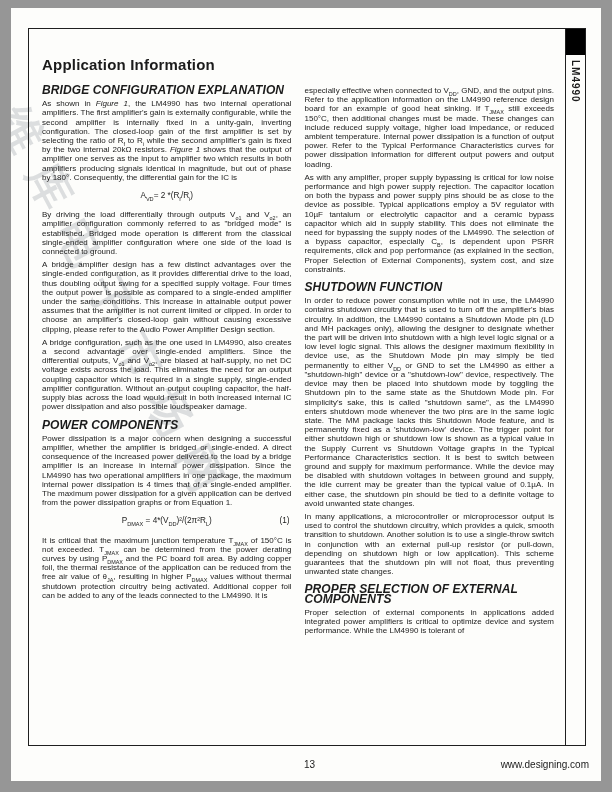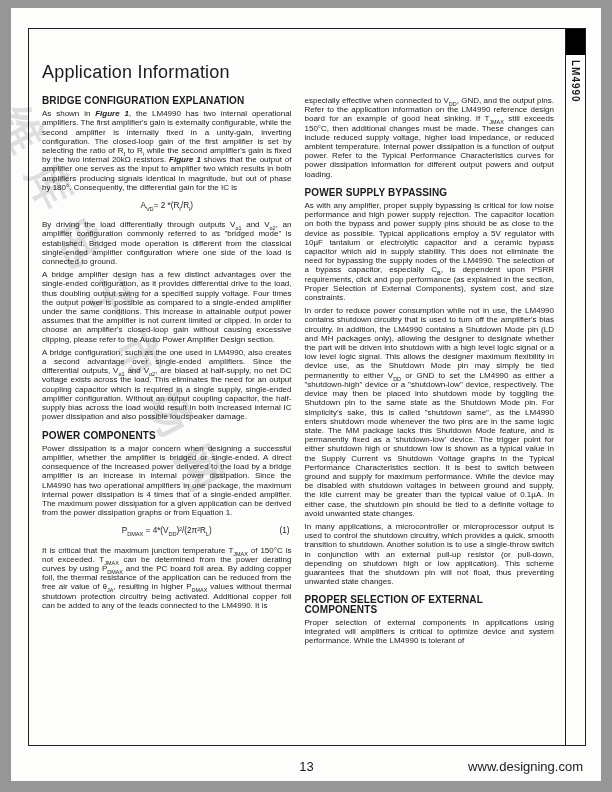--- a/index.html
+++ b/index.html
@@ -28,56 +28,56 @@
   .frame {
     position: absolute; left: 17px; top: 20px; right: 15px; bottom: 35px;
     border: 1px solid #1f1f1f;
     z-index: 2;
   }
   .content {
     position: absolute; left: 0; top: 0; right: 20px; bottom: 0;
     padding: 26px 11px 6px 13px;
   }
   .doc-title {
-    font-size: 18px; font-weight: normal; letter-spacing: 0.2px;
-    margin: 7px 0 13px 0;
+    font-size: 15px; font-weight: bold; letter-spacing: 0.2px;
+    margin: 1px 0 13px 0;
   }
   .cols { display: flex; gap: 13px; }
   .col {
     width: 50%; text-align: justify;
     font-size: 8px; line-height: 9.2px;
   }
   .col > :first-child { margin-top: 0; }
   h3.blk-heading {
-    font-size: 10px; font-weight: bold; text-align: left;
-    margin: 9px 0 4px 0; letter-spacing: 0.1px;
+    font-size: 12px; font-weight: bold; text-align: left;
+    margin: 9px 0 4px 0; letter-spacing: 0.1px; font-style: italic;
   }
   p.blk-para { margin: 0 0 4px 0; }
   p.blk-equation {
     text-align: center; position: relative;
     margin: 9px 0 10px 0; font-size: 8.2px;
   }
   .eqnum { position: absolute; right: 2px; top: 0; }
   sub { font-size: 0.68em; line-height: 0; }
   b { font-weight: normal; }
-  i { font-style: italic; font-weight: bold; }
+  i { font-style: italic; }
   .sidebar {
     position: absolute; right: 0; top: 0; bottom: 0; width: 20px;
     border-left: 1px solid #1f1f1f;
     display: flex; flex-direction: column; align-items: center;
   }
   .sidebar-block { width: 100%; height: 26px; background: #000; }
   .sidebar-label {
     writing-mode: vertical-rl;
     font-size: 10px; font-weight: bold; letter-spacing: 1px;
     margin-top: 5px;
   }
   .footer {
-    position: absolute; left: 17px; right: 16px; bottom: 12px;
-    height: 10px; font-size: 13px; z-index: 2;
+    position: absolute; left: 17px; right: 10px; bottom: 12px;
+    height: 10px; font-size: 10px; z-index: 2;
   }
   .page-num { position: absolute; left: 50%; transform: translateX(-50%); }
   .site { position: absolute; right: 2px; cursor: pointer; }
 </style>
 </head>
 <body>
 
 <div class="page">
 
   <div class="watermark">维库电子市场网</div>
@@ -93,26 +93,26 @@
             <p class="blk-para">By driving the load differentially through outputs V<sub>o1</sub> and V<sub>o2</sub>, an amplifier configuration commonly referred to as "bridged mode" is established. Bridged mode operation is different from the classical single-ended amplifier configuration where one side of the load is connected to ground.</p>
             <p class="blk-para">A bridge amplifier design has a few distinct advantages over the single-ended configuration, as it provides differential drive to the load, thus doubling output swing for a specified supply voltage. Four times the output power is possible as compared to a single-ended amplifier under the same conditions. This increase in attainable output power assumes that the amplifier is not current limited or clipped. In order to choose an amplifier's closed-loop gain without causing excessive clipping, please refer to the <b>Audio Power Amplifier Design</b> section.</p>
             <p class="blk-para">A bridge configuration, such as the one used in LM4990, also creates a second advantage over single-ended amplifiers. Since the differential outputs, V<sub>o1</sub> and V<sub>o2</sub>, are biased at half-supply, no net DC voltage exists across the load. This eliminates the need for an output coupling capacitor which is required in a single supply, single-ended amplifier configuration. Without an output coupling capacitor, the half-supply bias across the load would result in both increased internal IC power dissipation and also possible loudspeaker damage.</p>
             <h3 class="blk-heading">POWER COMPONENTS</h3>
             <p class="blk-para">Power dissipation is a major concern when designing a successful amplifier, whether the amplifier is bridged or single-ended. A direct consequence of the increased power delivered to the load by a bridge amplifier is an increase in internal power dissipation. Since the LM4990 has two operational amplifiers in one package, the maximum internal power dissipation is 4 times that of a single-ended amplifier. The maximum power dissipation for a given application can be derived from the power dissipation graphs or from Equation 1.</p>
             <p class="blk-equation">P<sub>DMAX</sub> = 4*(V<sub>DD</sub>)²/(2π²R<sub>L</sub>)<span class="eqnum">(1)</span></p>
             <p class="blk-para">It is critical that the maximum junction temperature T<sub>JMAX</sub> of 150°C is not exceeded. T<sub>JMAX</sub> can be determined from the power derating curves by using P<sub>DMAX</sub> and the PC board foil area. By adding copper foil, the thermal resistance of the application can be reduced from the free air value of θ<sub>JA</sub>, resulting in higher P<sub>DMAX</sub> values without thermal shutdown protection circuitry being activated. Additional copper foil can be added to any of the leads connected to the LM4990. It is</p>
           </div>
         <div class="col" id="col-right">
             <p class="blk-para">especially effective when connected to V<sub>DD</sub>, GND, and the output pins. Refer to the application information on the LM4990 reference design board for an example of good heat sinking. If T<sub>JMAX</sub> still exceeds 150°C, then additional changes must be made. These changes can include reduced supply voltage, higher load impedance, or reduced ambient temperature. Internal power dissipation is a function of output power. Refer to the <b>Typical Performance Characteristics</b> curves for power dissipation information for different output powers and output loading.</p>
-            <h3 class="blk-heading">POWER SUPPLY BYPASSING</h3>
             <p class="blk-para">As with any amplifier, proper supply bypassing is critical for low noise performance and high power supply rejection. The capacitor location on both the bypass and power supply pins should be as close to the device as possible. Typical applications employ a 5V regulator with 10µF tantalum or electrolytic capacitor and a ceramic bypass capacitor which aid in supply stability. This does not eliminate the need for bypassing the supply nodes of the LM4990. The selection of a bypass capacitor, especially C<sub>B</sub>, is dependent upon PSRR requirements, click and pop performance (as explained in the section, <b>Proper Selection of External Components</b>), system cost, and size constraints.</p>
+            <h3 class="blk-heading">SHUTDOWN FUNCTION</h3>
             <p class="blk-para">In order to reduce power consumption while not in use, the LM4990 contains shutdown circuitry that is used to turn off the amplifier's bias circuitry. In addition, the LM4990 contains a Shutdown Mode pin (LD and MH packages only), allowing the designer to designate whether the part will be driven into shutdown with a high level logic signal or a low level logic signal. This allows the designer maximum flexibility in device use, as the Shutdown Mode pin may simply be tied permanently to either V<sub>DD</sub> or GND to set the LM4990 as either a "shutdown-high" device or a "shutdown-low" device, respectively. The device may then be placed into shutdown mode by toggling the Shutdown pin to the same state as the Shutdown Mode pin. For simplicity's sake, this is called "shutdown same", as the LM4990 enters shutdown mode whenever the two pins are in the same logic state. The MM package lacks this Shutdown Mode feature, and is permanently fixed as a 'shutdown-low' device. The trigger point for either shutdown high or shutdown low is shown as a typical value in the Supply Current vs Shutdown Voltage graphs in the <b>Typical Performance Characteristics</b> section. It is best to switch between ground and supply for maximum performance. While the device may be disabled with shutdown voltages in between ground and supply, the idle current may be greater than the typical value of 0.1µA. In either case, the shutdown pin should be tied to a definite voltage to avoid unwanted state changes.</p>
             <p class="blk-para">In many applications, a microcontroller or microprocessor output is used to control the shutdown circuitry, which provides a quick, smooth transition to shutdown. Another solution is to use a single-throw switch in conjunction with an external pull-up resistor (or pull-down, depending on shutdown high or low application). This scheme guarantees that the shutdown pin will not float, thus preventing unwanted state changes.</p>
             <h3 class="blk-heading">PROPER SELECTION OF EXTERNAL COMPONENTS</h3>
-            <p class="blk-para">Proper selection of external components in applications using integrated will amplifiers is critical to optimize device and system performance. While the LM4990 is tolerant of</p>
+            <p class="blk-para">Proper selection of external components in applications added integrated power amplifiers is critical to optimize device and system performance. While the LM4990 is tolerant of</p>
           </div>
       </div>
     </div>
     <div class="sidebar">
       <div class="sidebar-block"></div>
       <div class="sidebar-label">LM4990</div>
     </div>
   </div>
 
   <div class="footer">

